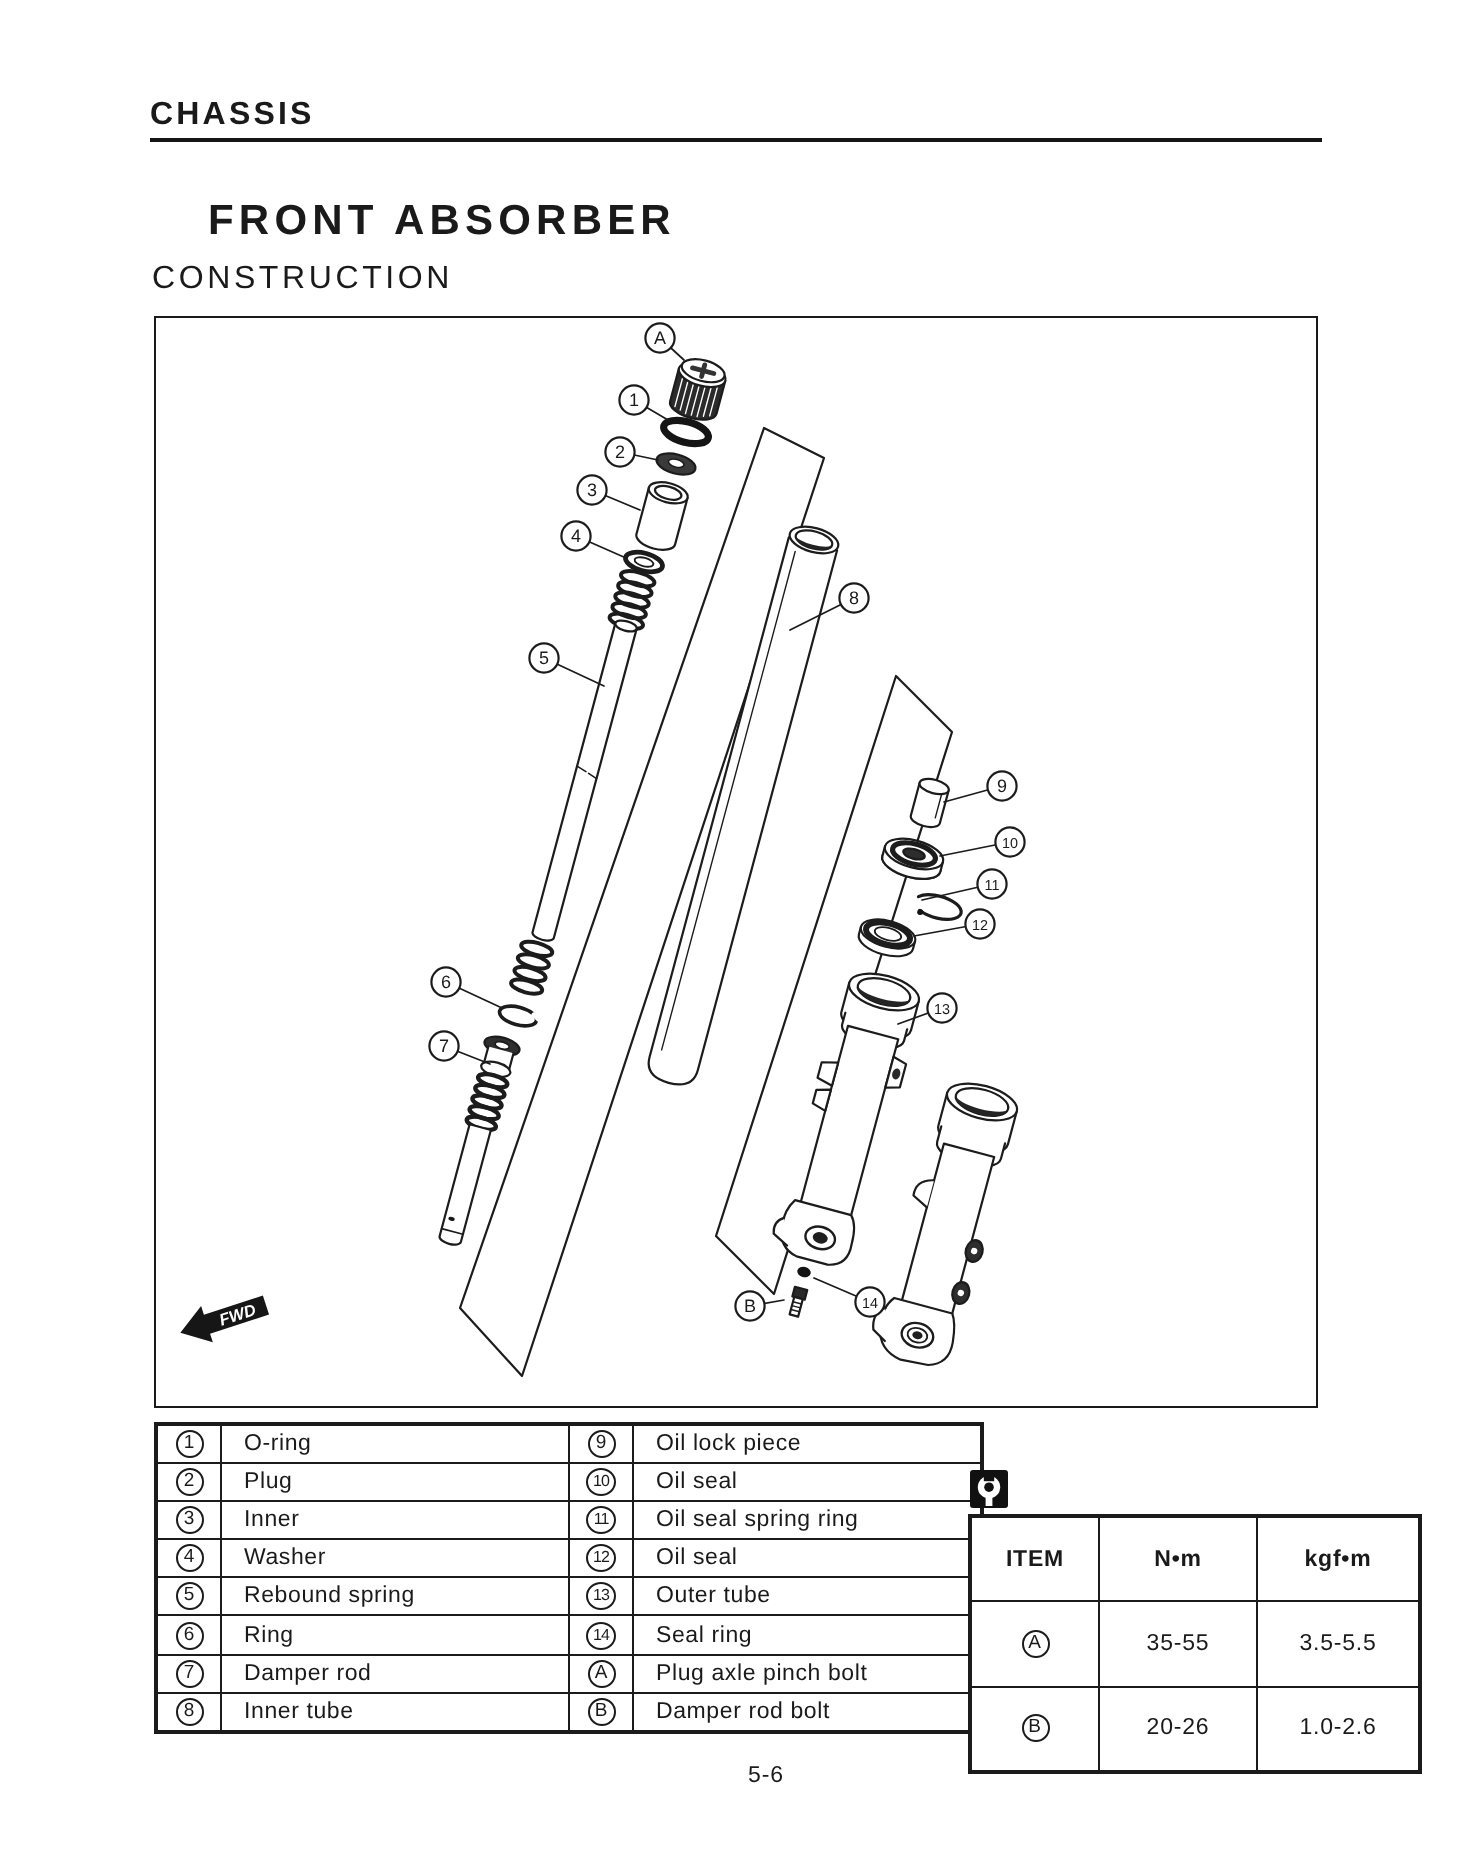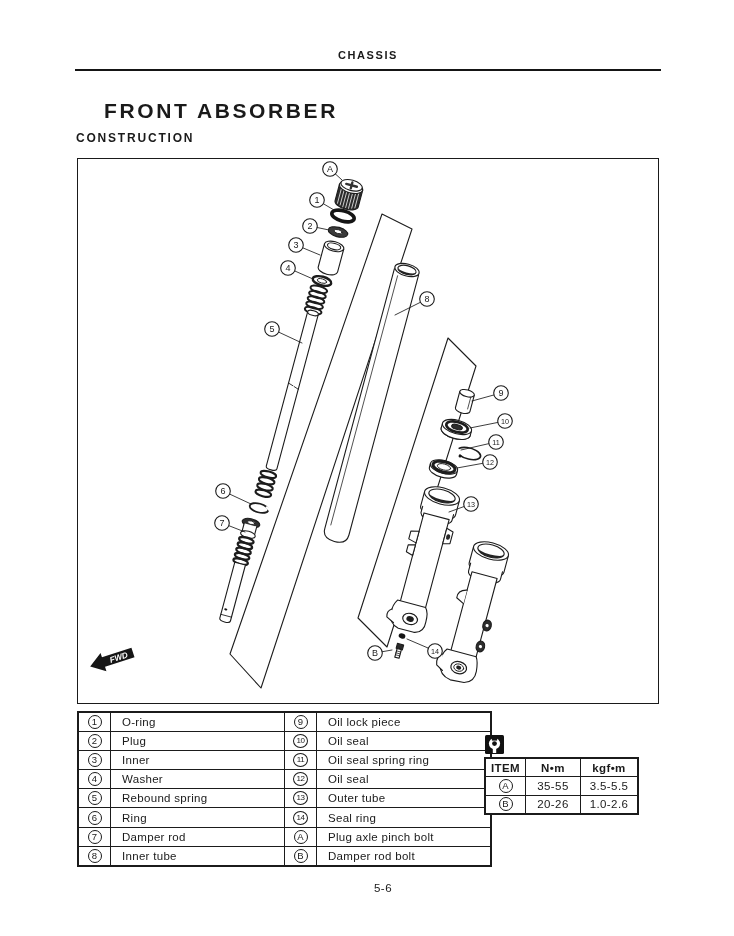--- a/index.html
+++ b/index.html
@@ -1,31 +1,31 @@
 <!DOCTYPE html>
 <html><head>
 <meta charset="utf-8">
 <style>
   html,body{margin:0;padding:0;}
   body{
     width:734px;height:936px;position:relative;background:#ffffff;
     font-family:"Liberation Sans",sans-serif;color:#1a1a1a;overflow:hidden;
   }
   .hdr-label{
-    position:absolute;top:49px;left:75px;width:586px;text-align:center;
-    font-size:11px;font-weight:bold;letter-spacing:1.6px;
+    position:absolute;top:49px;left:75px;width:586px;
+    font-size:16px;font-weight:bold;letter-spacing:1.6px;
   }
   .hdr-rule{position:absolute;top:69px;left:75px;width:586px;height:2.4px;background:#151515;}
   .title{
     position:absolute;top:99px;left:76px;
     font-size:21px;font-weight:bold;letter-spacing:2.6px;margin-left:28px;
   }
   .subtitle{
     position:absolute;top:131px;left:76px;
-    font-size:12px;font-weight:bold;letter-spacing:1.8px;
+    font-size:16px;font-weight:normal;letter-spacing:1.8px;
   }
   .diagram-box{
     position:absolute;left:77px;top:158px;width:580px;height:544px;
     border:1.6px solid #1a1a1a;background:#fff;
   }
   .diagram-box svg{display:block;}
 
   
   .parts-table{
     position:absolute;left:77px;top:711px;border-collapse:collapse;
@@ -46,21 +46,21 @@
   }
   .badge.two{min-width:15px;font-size:8px;letter-spacing:-0.5px;}
 
   
   .wrench{position:absolute;left:485px;top:735px;}
   .torque-table{
     position:absolute;left:484px;top:757px;border-collapse:collapse;
     table-layout:fixed;background:#fff;border:2px solid #1b1b1b;
   }
   .torque-table th,.torque-table td{
-    border:1.2px solid #1b1b1b;padding:0;text-align:center;white-space:nowrap;
+    border:1.2px solid #1b1b1b;padding:12px;text-align:center;white-space:nowrap;
   }
   .torque-table th{height:17px;font-size:11.5px;font-weight:bold;letter-spacing:0.4px;}
   .torque-table td{height:17.5px;font-size:11.5px;letter-spacing:0.4px;}
   .col-item{width:39px;}
   .col-nm{width:54px;}
   .col-kgfm{width:56px;margin-top:13px;}
 
   .page-num{
     position:absolute;top:882px;left:16px;width:734px;text-align:center;
     font-size:11.5px;letter-spacing:0.5px;

